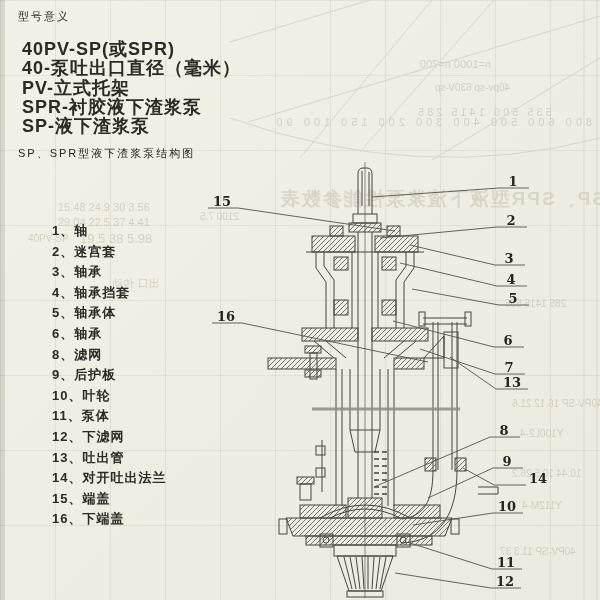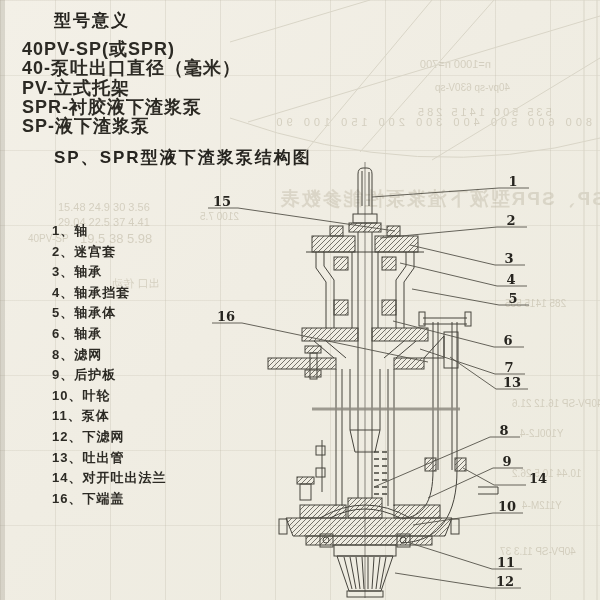--- a/index.html
+++ b/index.html
@@ -7,21 +7,21 @@
   #page{position:relative;width:600px;height:600px;background:linear-gradient(135deg,#f3f0e7 0%,#f0ede3 45%,#edebdf 100%);overflow:hidden;}
   #gridlayer{position:absolute;inset:0;
     background-image:
       repeating-linear-gradient(to right, rgba(185,179,162,.28) 0 1px, transparent 1px 55px),
       repeating-linear-gradient(to bottom, rgba(185,179,162,.22) 0 1px, transparent 1px 75px);
   }
   #leftedge{position:absolute;left:0;top:0;width:5px;height:600px;background:rgba(115,110,96,.20);}
   .ghost{position:absolute;color:#bdb6a2;opacity:.55;white-space:nowrap;pointer-events:none;}
   .mir{transform:scaleX(-1);}
   .ghost.big{font-size:19px;font-weight:bold;opacity:.42;letter-spacing:2px;}
-  .h1{position:absolute;font-size:17px;font-weight:bold;color:#26241f;letter-spacing:2px;margin-left:36px;}
+  .h1{position:absolute;font-size:11px;font-weight:normal;color:#26241f;letter-spacing:2px;}
   .modelline{font-size:18px;font-weight:600;color:#2c2a24;line-height:19.3px;letter-spacing:1px;}
   .partitem{font-size:13px;font-weight:600;color:#2c2a24;height:20.6px;letter-spacing:1px;}
   .callout{position:absolute;transform:translate(-50%,-50%);font-family:"DejaVu Serif",serif;font-size:13px;font-weight:700;color:#26241f;}
   svg{position:absolute;left:0;top:0;}
   .dwg{stroke:#46443d;stroke-width:1;fill:none;}
   .leader{stroke:#55524a;stroke-width:.9;fill:none;}
   .gline{stroke:#d9d5c7;stroke-width:1;fill:none;}
 </style>
 </head>
 <body>
@@ -68,20 +68,21 @@
     <div class="partitem">4、轴承挡套</div>
     <div class="partitem">5、轴承体</div>
     <div class="partitem">6、轴承</div>
     <div class="partitem">8、滤网</div>
     <div class="partitem">9、后护板</div>
     <div class="partitem">10、叶轮</div>
     <div class="partitem">11、泵体</div>
     <div class="partitem">12、下滤网</div>
     <div class="partitem">13、吐出管</div>
     <div class="partitem">14、对开吐出法兰</div>
+    <div class="partitem">15、端盖</div>
     <div class="partitem">16、下端盖</div>
   </div>
 
   <svg width="600" height="600" viewBox="0 0 600 600">
     <defs>
       <pattern id="hatch" width="5" height="5" patternUnits="userSpaceOnUse">
         <path d="M0,5 L5,0" stroke="#56534b" stroke-width="0.8"></path>
       </pattern>
     </defs>
 

